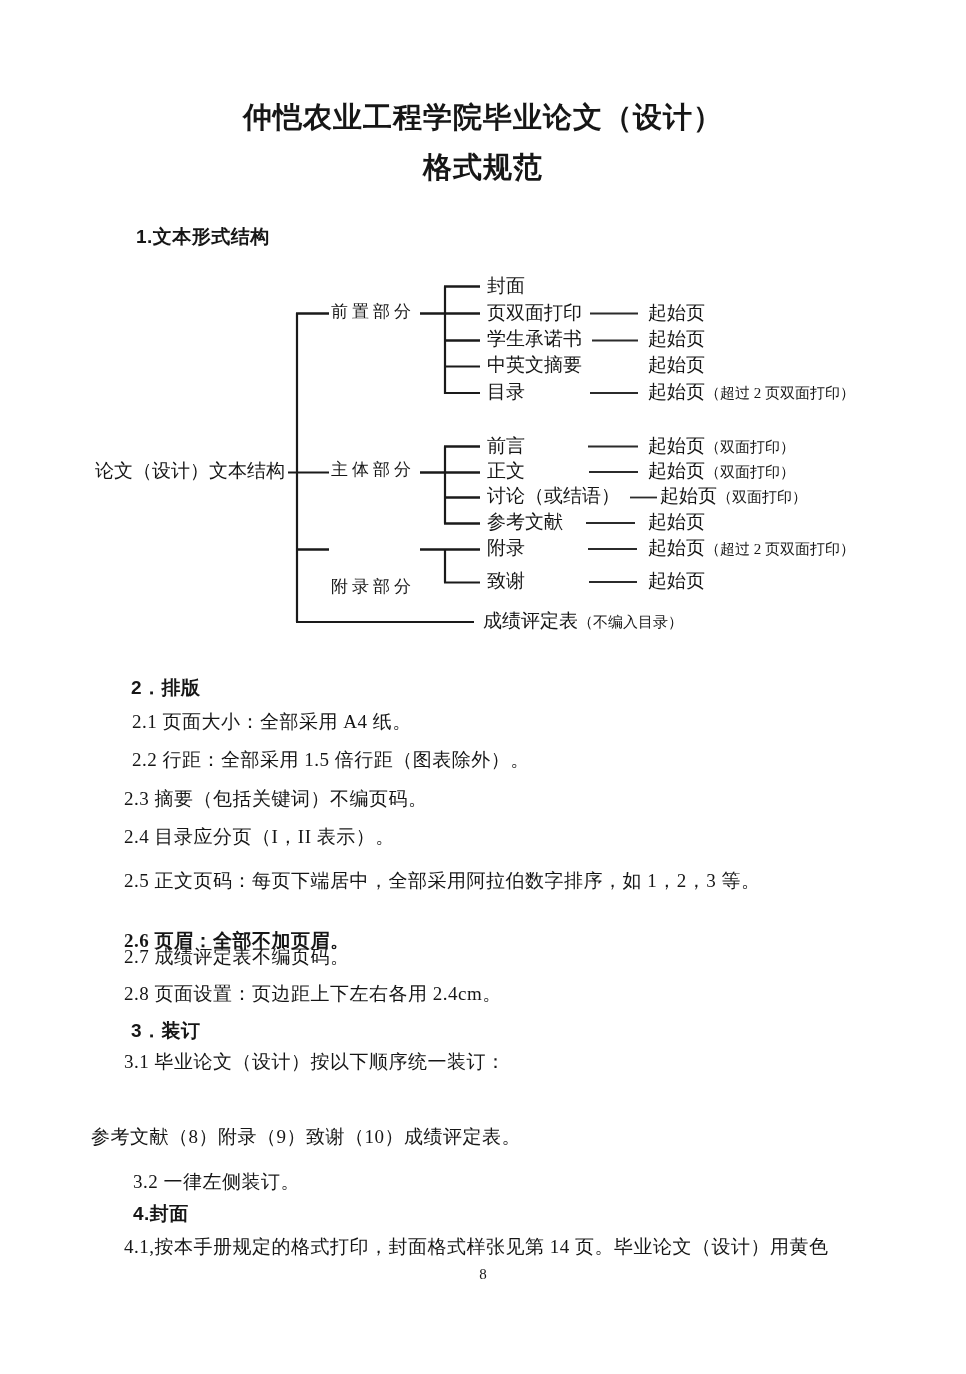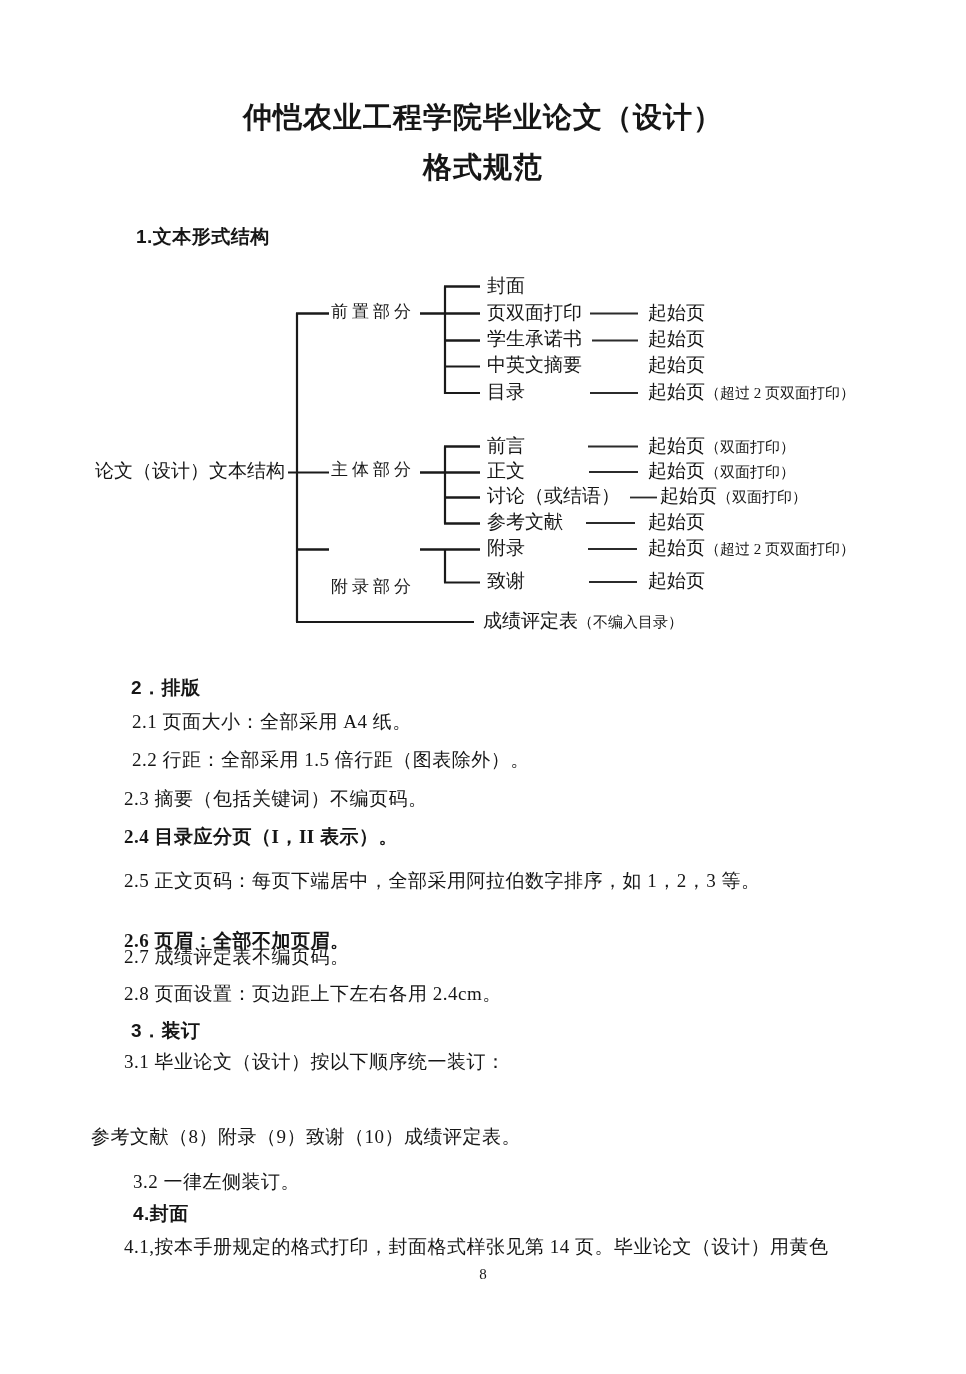--- a/index.html
+++ b/index.html
@@ -102,21 +102,21 @@
     <span class="abs" style="top:537px;left:648px;"><span class="tp">起始页</span><span class="tn">（超过 2 页双面打印）</span></span>
     <span class="abs" style="top:570px;left:648px;"><span class="tp">起始页</span></span>
 
     <span class="abs" style="top:610px;left:483px;"><span class="ti">成绩评定表</span><span class="tn">（不编入目录）</span></span>
   </div>
 
   <div class="abs h" style="top:677px;left:131px;">2．排版</div>
   <div class="abs b" style="top:711px;left:124px;margin-left:8px;">2.1 页面大小：全部采用 A4 纸。</div>
   <div class="abs b" style="top:749px;left:124px;margin-left:8px;">2.2 行距：全部采用 1.5 倍行距（图表除外）。</div>
   <div class="abs b" style="top:788px;left:124px;">2.3 摘要（包括关键词）不编页码。</div>
-  <div class="abs b" style="top:826px;left:124px;font-weight:bold;">2.4 目录应分页（I，II 表示）。</div>
+  <div class="abs b" style="top:826px;left:124px;">2.4 目录应分页（I，II 表示）。</div>
   <div class="abs b" style="top:870px;left:124px;">2.5 正文页码：每页下端居中，全部采用阿拉伯数字排序，如 1，2，3 等。</div>
   <div class="abs b" style="top:930px;left:124px;font-weight:bold;">2.6 页眉：全部不加页眉。</div>
   <div class="abs b" style="top:946px;left:124px;">2.7 成绩评定表不编页码。</div>
   <div class="abs b" style="top:983px;left:124px;">2.8 页面设置：页边距上下左右各用 2.4cm。</div>
 
   <div class="abs h" style="top:1020px;left:131px;">3．装订</div>
   <div class="abs b" style="top:1051px;left:124px;">3.1 毕业论文（设计）按以下顺序统一装订：</div>
   <div class="abs b" style="top:1126px;left:91px;">参考文献（8）附录（9）致谢（10）成绩评定表。</div>
   <div class="abs b" style="top:1171px;left:133px;">3.2 一律左侧装订。</div>
 

